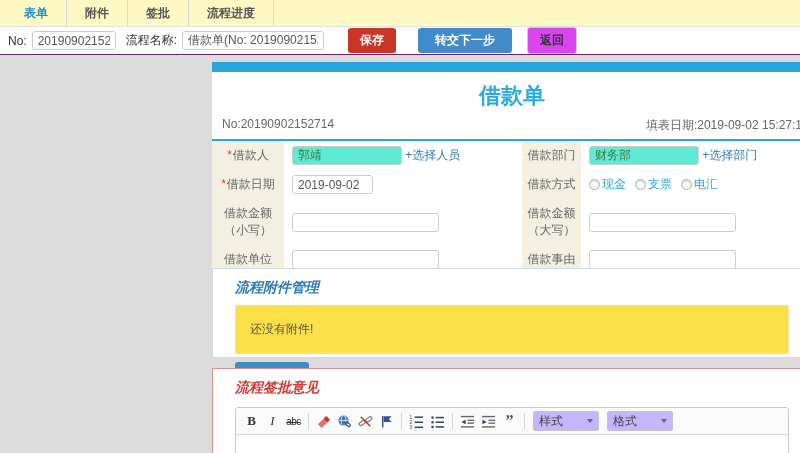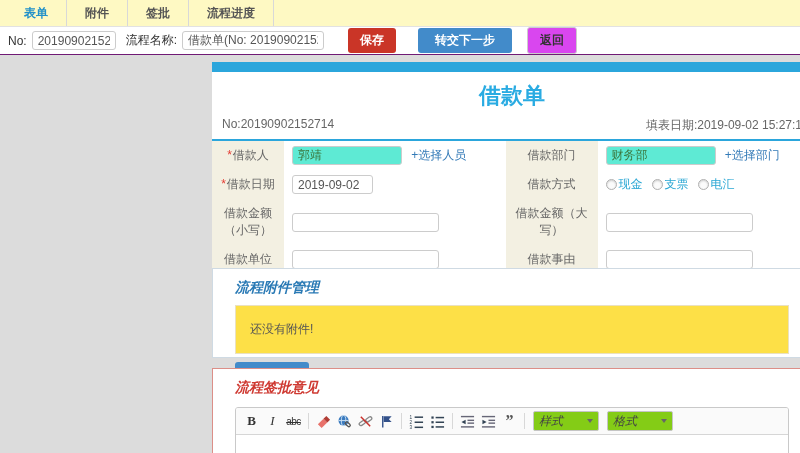--- a/index.html
+++ b/index.html
@@ -26,28 +26,28 @@
   
   .main { position:absolute; left:0; top:52px; right:0; bottom:0; }
   .panel { position:absolute; left:212px; width:600px; background:#fff; }
   
   .panel1 { top:10px; }
   .bluebar { height:10px; background:#2ba6dc; }
   .form-title { text-align:center; color:#29abe2; font-size:22px; font-weight:600; padding:9px 0 6px; }
   .meta { display:flex; justify-content:space-between; padding:0 10px 5px; color:#666; border-bottom:2px solid #2ba6dc; white-space:nowrap; }
   table.form { width:100%; border-collapse:collapse; border-bottom:3px solid #2ba6dc; table-layout:fixed; }
   td.lbl  { background:#f3f0e2; width:72px; text-align:center; color:#666; padding:6px 3px; line-height:17px; }
-  td.lbl2 { width:92px; }
+  td.lbl2 { width:59px; }
   td.gut { width:7px; padding:0; background:#fff; }
   td.fld { padding:5px 8px; vertical-align:middle; }
   .req { color:#e43b32; margin-right:1px; }
   input.ro { background:#5eead4; color:#3c763d; width:110px; }
   input.date { width:81px; }
   input.wide { width:147px; }
-  a.sel-link { color:#337ab7; text-decoration:none; margin-left:6px; }
+  a.sel-link { color:#337ab7; text-decoration:none; margin-left:0; }
   .radios { display:flex; align-items:center; gap:9px; color:#2aa7d4; }
   .radio-opt { display:flex; align-items:center; cursor:pointer; }
   .radio-dot { width:11px; height:11px; border-radius:50%; border:1px solid #b0b0b0; background:#fbfbfb;
                box-shadow:inset 0 1px 2px rgba(0,0,0,.18); margin-right:2px; flex:none; }
   
   .panel2 { top:216px; height:90px; border:1px solid #cfdae3; padding:10px 22px; }
   .sec-h { font-size:14px; font-weight:bold;font-style:italic; }
   .sec-h.blue { color:#2a7ab5; }
   .sec-h.red  { color:#cf3a32; }
   .alert { margin-top:8px; background:#fde047; border:1px solid #eae1c0; padding:15px 14px; color:#555; }
@@ -56,21 +56,21 @@
   .panel3 { top:316px; height:140px; border:1px solid #dc8f88; padding:10px 22px; }
   .editor { margin-top:10px; border:1px solid #c9c9c9; border-radius:3px; overflow:hidden; }
   .ed-toolbar { display:flex; align-items:center; padding:3px 5px; background:#fafafa; border-bottom:1px solid #d6d6d6; }
   .ed-btn { width:21px; height:20px; display:flex; align-items:center; justify-content:center; border-radius:2px; color:#333; font-size:11px; cursor:pointer; flex:none; }
   .ed-btn.b { font-weight:bold; font-family:"Liberation Serif",serif; font-size:13px; }
   .ed-btn.i { font-style:italic; font-family:"Liberation Serif",serif; font-size:13px; }
   .ed-btn.strike { text-decoration:line-through; font-size:10px; letter-spacing:-0.5px; }
   .ed-btn.quote { font-family:"Liberation Serif",serif; font-weight:bold; font-size:16px; color:#555; }
   .ed-sep { width:1px; height:16px; background:#d8d8d8; margin:0 4px; flex:none; }
   .ed-select { display:flex; align-items:center; justify-content:space-between; width:66px; height:20px;
-               border:1px solid #c5c5c5; border-radius:2px; background:#84cc16; padding:0 5px; margin:0 4px; color:#444; cursor:pointer; flex:none;font-style:italic; }
+               border:1px solid #c5c5c5; border-radius:2px; background:#c4b5fd; padding:0 5px; margin:0 4px; color:#444; cursor:pointer; flex:none; }
   .caret { width:0; height:0; border-left:3px solid transparent; border-right:3px solid transparent; border-top:4px solid #666; }
   .ed-content { height:60px; background:#fff; }
 </style>
 </head>
 <body>
 
 <div class="tabs">
   <div class="tab active">表单</div>
   <div class="tab">附件</div>
   <div class="tab">签批</div>

